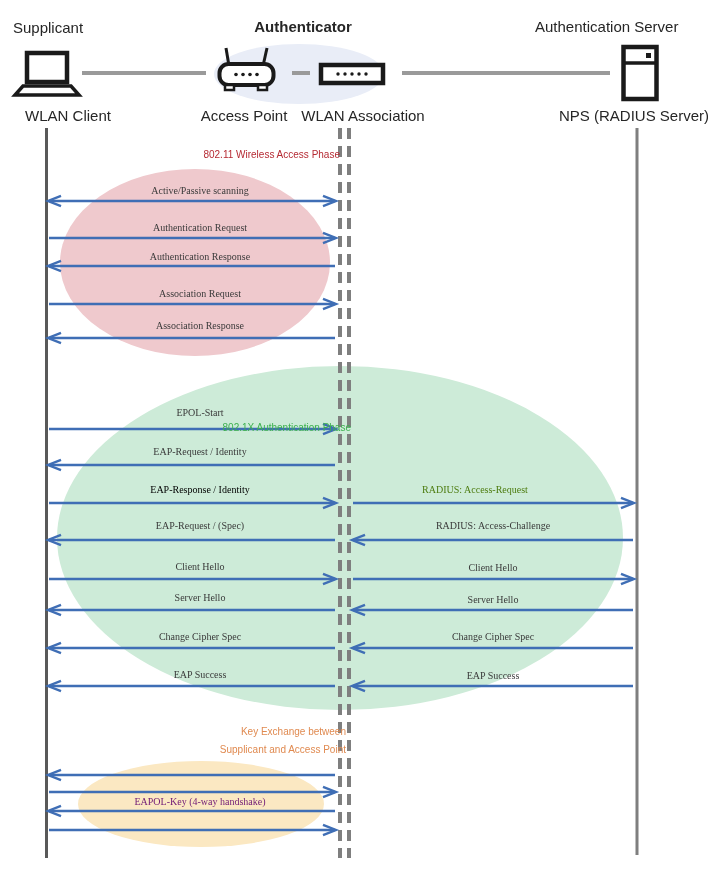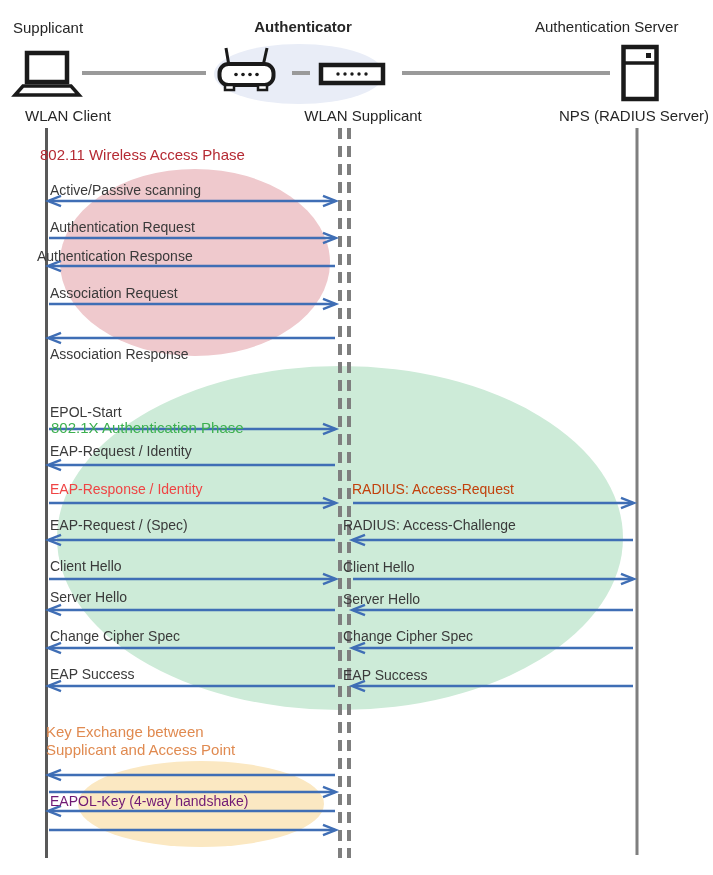--- a/index.html
+++ b/index.html
@@ -3,22 +3,22 @@
 <meta charset="utf-8">
 <style>
   html,body{margin:0;padding:0;background:#fff;}
   .stage{
     position:relative;width:708px;height:875px;background:#fff;overflow:hidden;
     font-family:"Liberation Sans",sans-serif;
   }
   .ellipse{position:absolute;border-radius:50%;z-index:1;}
   #wires{position:absolute;left:0;top:0;width:713px;height:875px;z-index:2;}
   .hdr,.dev{position:absolute;font-size:15px;line-height:16px;text-align:center;z-index:5;white-space:nowrap;}
-  .ptitle{position:absolute;font-size:15px;line-height:18px;text-align:left;z-index:4;white-space:nowrap;}
-  .msg{position:absolute;width:300px;text-align:left;font-size:14px;line-height:19px;z-index:4;white-space:nowrap;}
+  .ptitle{position:absolute;font-size:10px;line-height:18px;text-align:right;z-index:4;white-space:nowrap;}
+  .msg{position:absolute;width:300px;text-align:center;font-size:10px;line-height:19px;z-index:4;white-space:nowrap;font-family:Liberation Serif, serif;}
   .icon{position:absolute;z-index:3;}
   .icon-stroke{stroke:#1a1a1a;fill:#ffffff;}
   .icon-fill{fill:#1a1a1a;}
 </style>
 </head>
 <body>
 
 <div class="stage">
 
   <div class="ellipse" style="left: 60px; top: 169px; width: 270px; height: 187px; background-color: rgb(239, 201, 205);"></div>
@@ -81,38 +81,39 @@
       <path d="M61 805.8 L48 811 L61 816.2" fill="none" stroke="#3F6EB5" stroke-width="2.4"></path>
       <line x1="49" y1="830" x2="335" y2="830" stroke="#3F6EB5" stroke-width="2.4"></line>
       <path d="M323 824.8 L336 830 L323 835.2" fill="none" stroke="#3F6EB5" stroke-width="2.4"></path>
     </svg>
 
   <div class="hdr" style="left: 13px; top: 20px; width: 120px; text-align: left; color: rgb(38, 38, 38);">Supplicant</div>
   <div class="hdr" style="left: 153px; top: 19px; width: 300px; color: rgb(38, 38, 38); font-weight: bold;">Authenticator</div>
   <div class="hdr" style="left: 535px; top: 19px; width: 199px; text-align: left; color: rgb(38, 38, 38);">Authentication Server</div>
 
   <div class="dev" style="left: 0px; top: 108px; width: 92px; color: rgb(38, 38, 38); padding-left: 22px;">WLAN Client</div>
-  <div class="dev" style="left: 263px; top: 108px; width: 200px; color: rgb(38, 38, 38);">WLAN Supplicant</div>
+  <div class="dev" style="left: 144px; top: 108px; width: 200px; color: rgb(38, 38, 38);">Access Point</div>
+  <div class="dev" style="left: 263px; top: 108px; width: 200px; color: rgb(38, 38, 38);">WLAN Association</div>
   <div class="dev" style="left: 534px; top: 108px; width: 200px; color: rgb(38, 38, 38);">NPS (RADIUS Server)</div>
 
   <div class="ptitle" style="left: 40px; top: 146px; width: 300px; color: rgb(181, 42, 51);">802.11 Wireless Access Phase</div>
   <div class="ptitle" style="left: 51px; top: 375px; width: 300px; color: rgb(61, 176, 80); margin-top: 44px;">802.1X Authentication Phase</div>
   <div class="ptitle" style="left: 46px; top: 741px; width: 300px; color: rgb(224, 138, 80);">Supplicant and Access Point</div>
   <div class="ptitle" style="left: 46px; top: 723px; width: 300px; color: rgb(224, 138, 80);">Key Exchange between</div>
 
   <div id="labels">
       <div class="msg" style="left: 50px; top: 181px; color: rgb(58, 58, 58);">Active/Passive scanning</div>
       <div class="msg" style="left: 50px; top: 218px; color: rgb(58, 58, 58);">Authentication Request</div>
-      <div class="msg" style="left: 37px; top: 247px; color: rgb(58, 58, 58);">Authentication Response</div>
+      <div class="msg" style="left: 50px; top: 247px; color: rgb(58, 58, 58);">Authentication Response</div>
       <div class="msg" style="left: 50px; top: 284px; color: rgb(58, 58, 58);">Association Request</div>
-      <div class="msg" style="left: 50px; top: 316px; color: rgb(58, 58, 58); margin-top: 29px;">Association Response</div>
+      <div class="msg" style="left: 50px; top: 316px; color: rgb(58, 58, 58);">Association Response</div>
       <div class="msg" style="left: 50px; top: 403px; color: rgb(58, 58, 58);">EPOL-Start</div>
       <div class="msg" style="left: 50px; top: 442px; color: rgb(58, 58, 58);">EAP-Request / Identity</div>
-      <div class="msg" style="left: 50px; top: 480px; color: #ef4444;">EAP-Response / Identity</div>
-      <div class="msg" style="left: 352px; top: 480px; color: #c2410c;">RADIUS: Access-Request</div>
+      <div class="msg" style="left: 50px; top: 480px; color: #000000;">EAP-Response / Identity</div>
+      <div class="msg" style="left: 325px; top: 480px; color: #4d7c0f;">RADIUS: Access-Request</div>
       <div class="msg" style="left: 50px; top: 516px; color: rgb(58, 58, 58);">EAP-Request / (Spec)</div>
       <div class="msg" style="left: 343px; top: 516px; color: rgb(58, 58, 58);">RADIUS: Access-Challenge</div>
       <div class="msg" style="left: 50px; top: 557px; color: rgb(58, 58, 58);">Client Hello</div>
       <div class="msg" style="left: 343px; top: 558px; color: rgb(58, 58, 58);">Client Hello</div>
       <div class="msg" style="left: 50px; top: 588px; color: rgb(58, 58, 58);">Server Hello</div>
       <div class="msg" style="left: 343px; top: 590px; color: rgb(58, 58, 58);">Server Hello</div>
       <div class="msg" style="left: 50px; top: 627px; color: rgb(58, 58, 58);">Change Cipher Spec</div>
       <div class="msg" style="left: 343px; top: 627px; color: rgb(58, 58, 58);">Change Cipher Spec</div>
       <div class="msg" style="left: 50px; top: 665px; color: rgb(58, 58, 58);">EAP Success</div>
       <div class="msg" style="left: 343px; top: 666px; color: rgb(58, 58, 58);">EAP Success</div>

